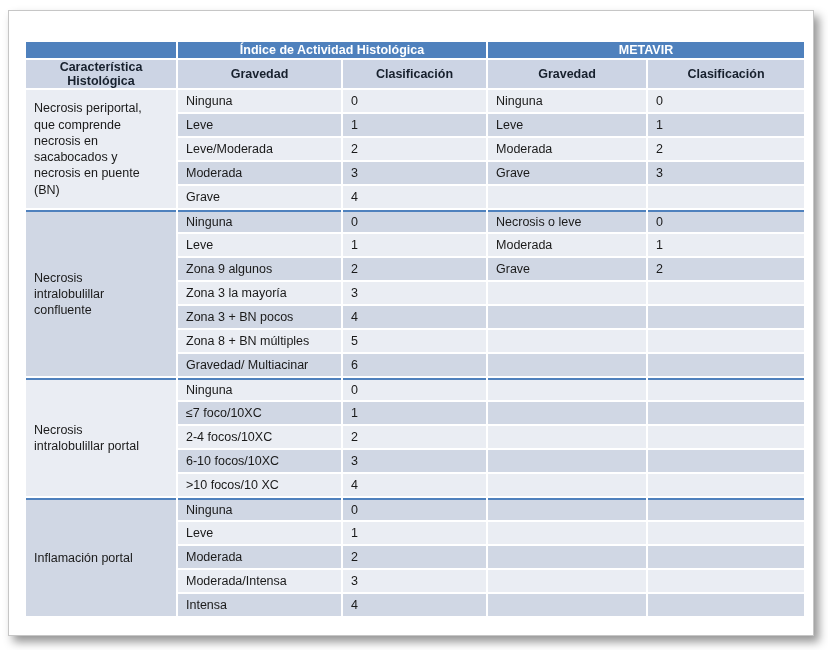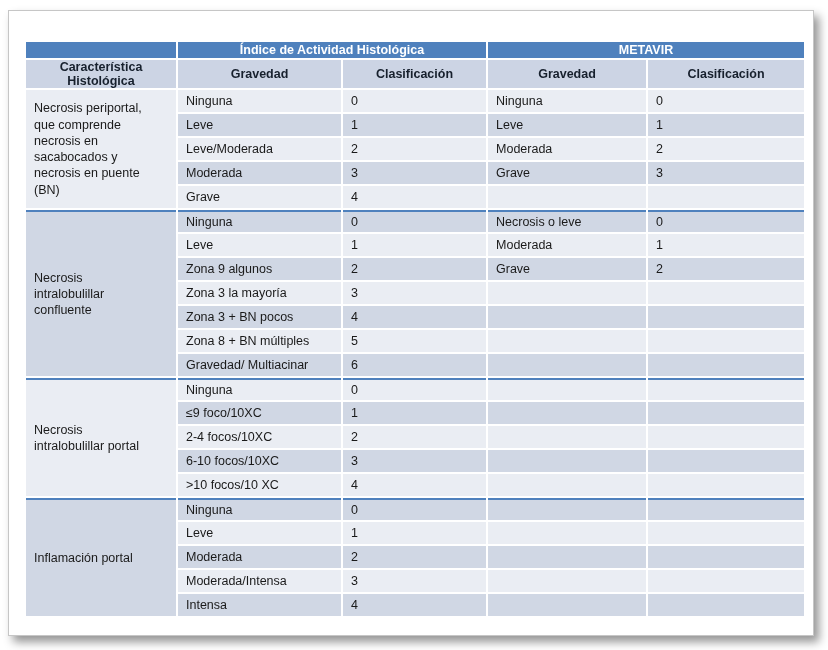--- a/index.html
+++ b/index.html
@@ -165,21 +165,21 @@
       </tr>
 
       <tr class="dr gs">
         <td class="feat light" rowspan="5">Necrosis intralobulillar portal</td>
         <td class="light">Ninguna</td>
         <td class="light">0</td>
         <td class="light"></td>
         <td class="light"></td>
       </tr>
       <tr class="dr">
-        <td class="dark">≤9 foco/10XC</td>
+        <td class="dark">≤7 foco/10XC</td>
         <td class="dark">1</td>
         <td class="dark"></td>
         <td class="dark"></td>
       </tr>
       <tr class="dr">
         <td class="light">2-4 focos/10XC</td>
         <td class="light">2</td>
         <td class="light"></td>
         <td class="light"></td>
       </tr>

